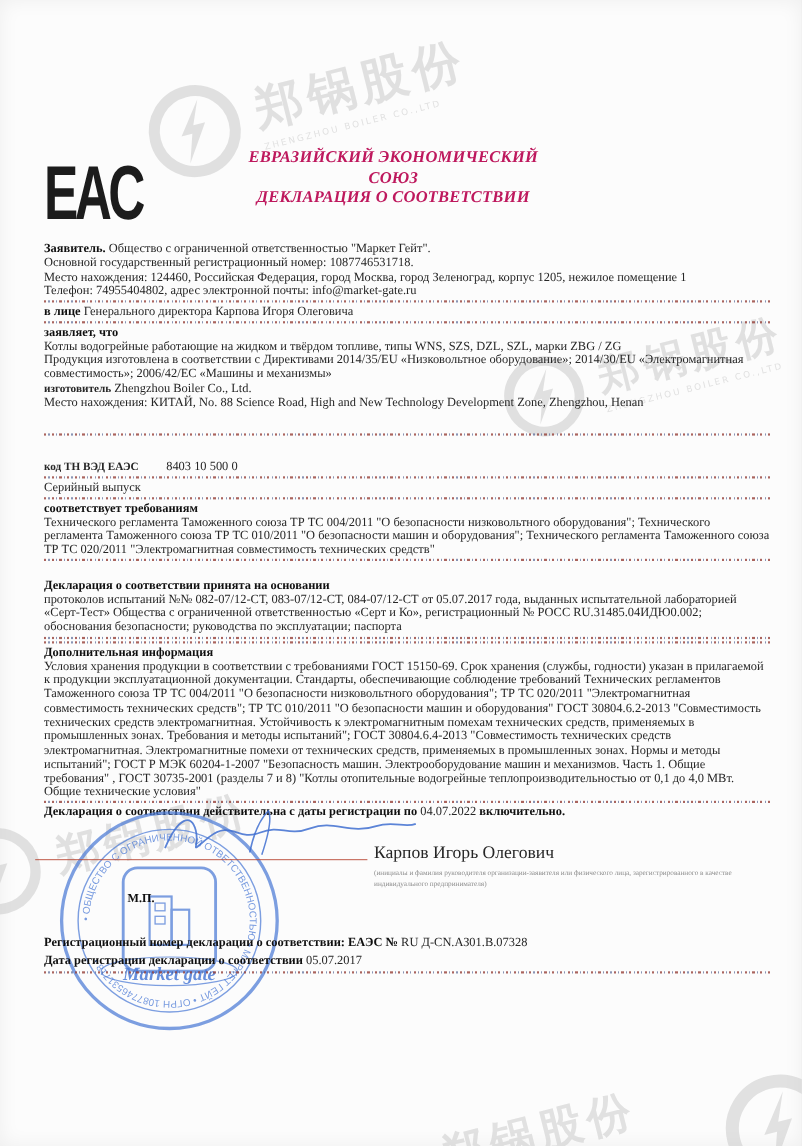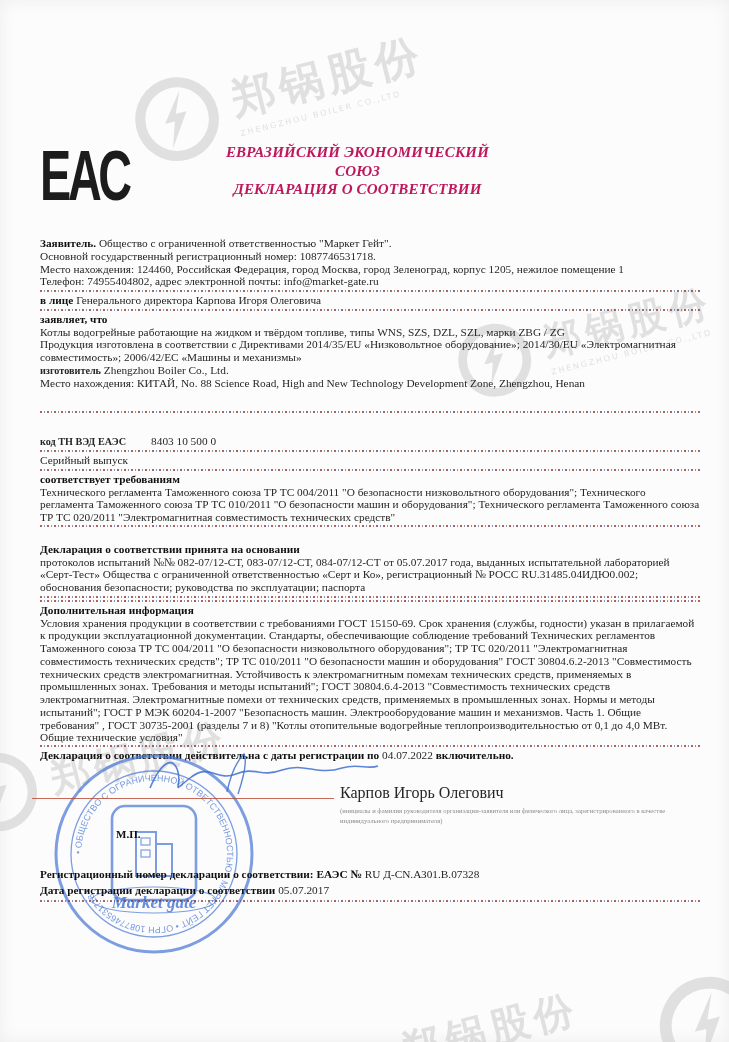--- a/index.html
+++ b/index.html
@@ -18,21 +18,21 @@
   .wm-left{left:-48px;top:726px;}
   .wm-left .wm-cn{font-size:40px;}
   .wm-bottom{left:400px;top:1002px;}
   .wm-bottom .wm-cn{font-size:40px;}
   .wm-corner{left:655px;top:972px;}
   
   .content{position:relative;z-index:2;padding:128px 28px 0 40px;
            font-size:11.3px;line-height:1.13;color:#262626;}
   .content p{margin:0;}
   b{color:#101010;margin-top:28px;}
-  .hdr{display:flex;margin-bottom:29px;align-items:center;}
+  .hdr{display:flex;margin-bottom:12px;}
   .eac-logo{width:70px;height:80px;font-family:"Liberation Sans",sans-serif;
             font-weight:900;font-size:57px;letter-spacing:-4px;color:#1c1c1c;
             transform:scale(.82,1.22);transform-origin:left top;line-height:78px;}
   .doc-title{flex:1;text-align:center;padding-right:96px;padding-top:6px;
              font-weight:bold;font-size:15px;line-height:1.24;color:#be185d;letter-spacing:.2px;font-style:italic;}
   .sep{height:2px;margin:2px 0;background:repeating-linear-gradient(90deg,
        rgba(150,62,54,.8) 0 2px,rgba(255,255,255,0) 2px 4px,
        rgba(74,92,142,.65) 4px 5px,rgba(255,255,255,0) 5px 7px);}
   .sep-tight{margin-top:1px;}
   .mfr-sep{margin-top:22px;}

